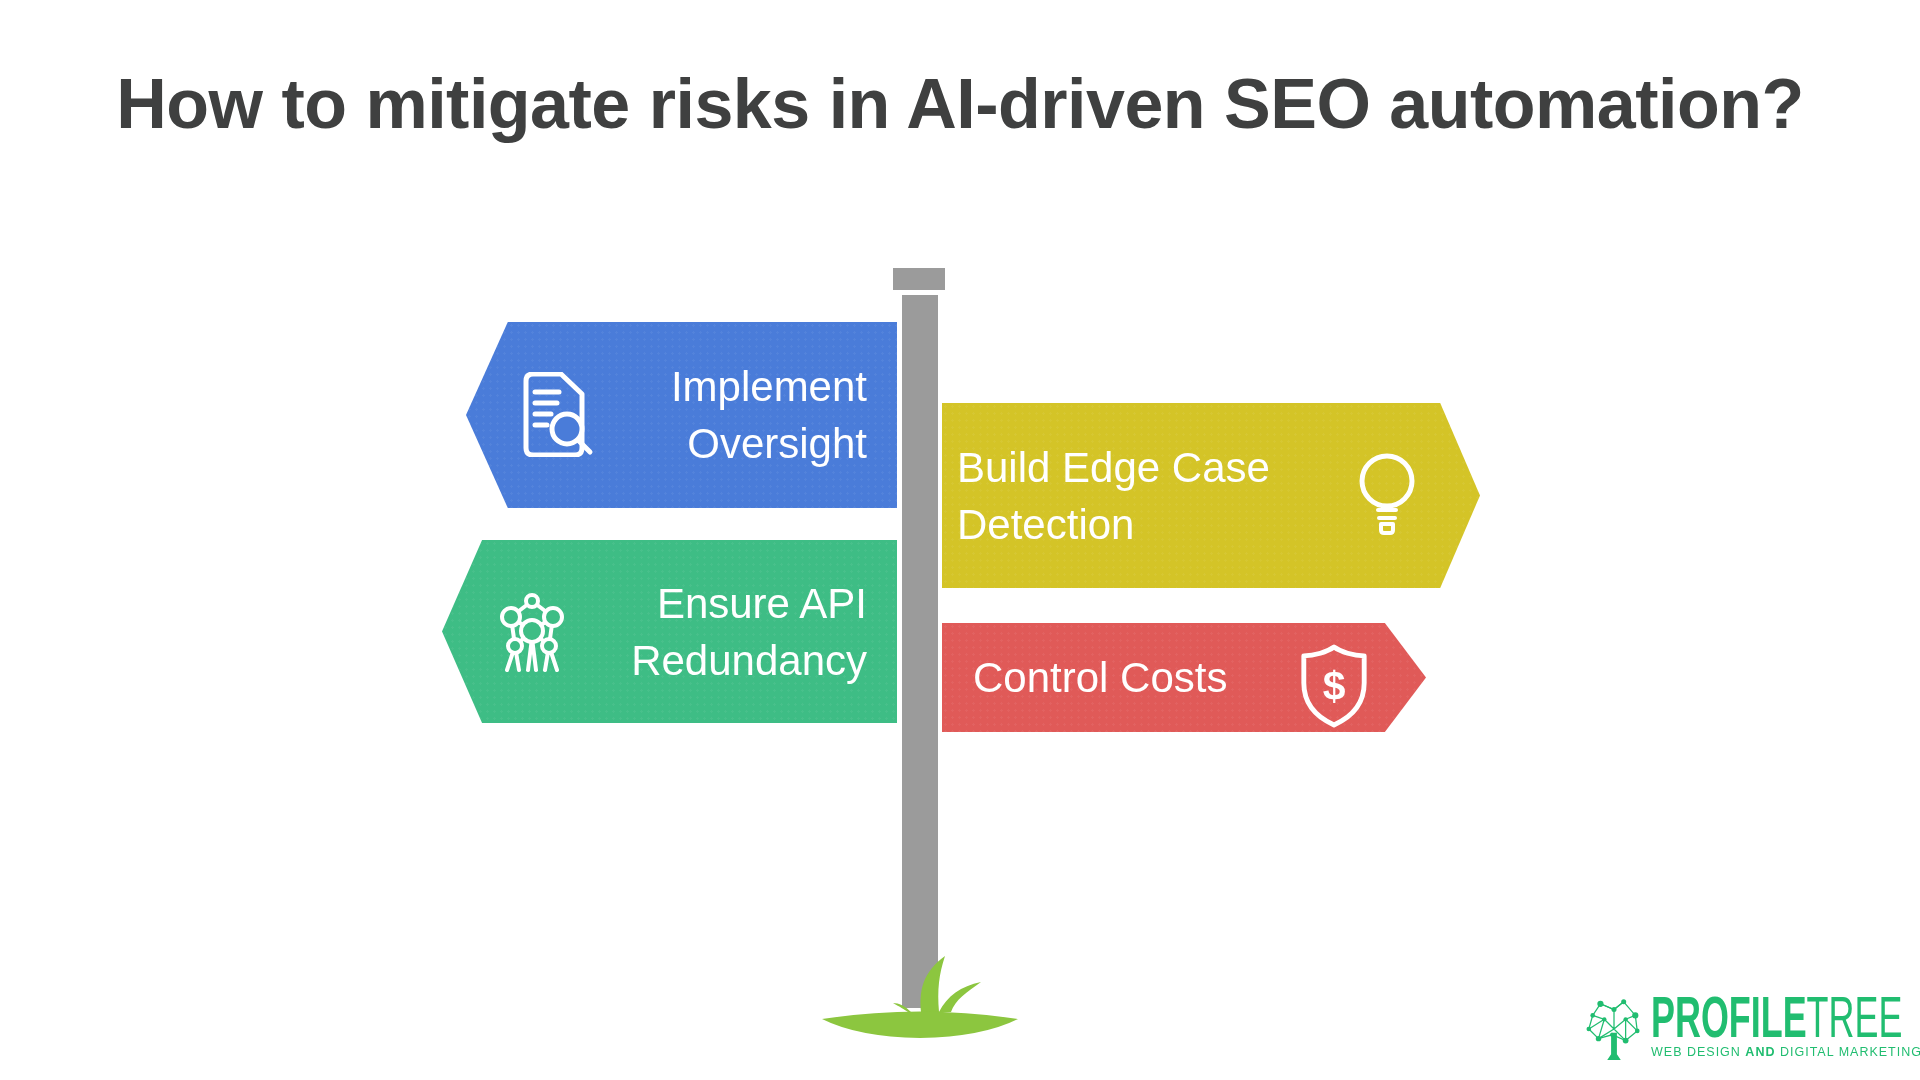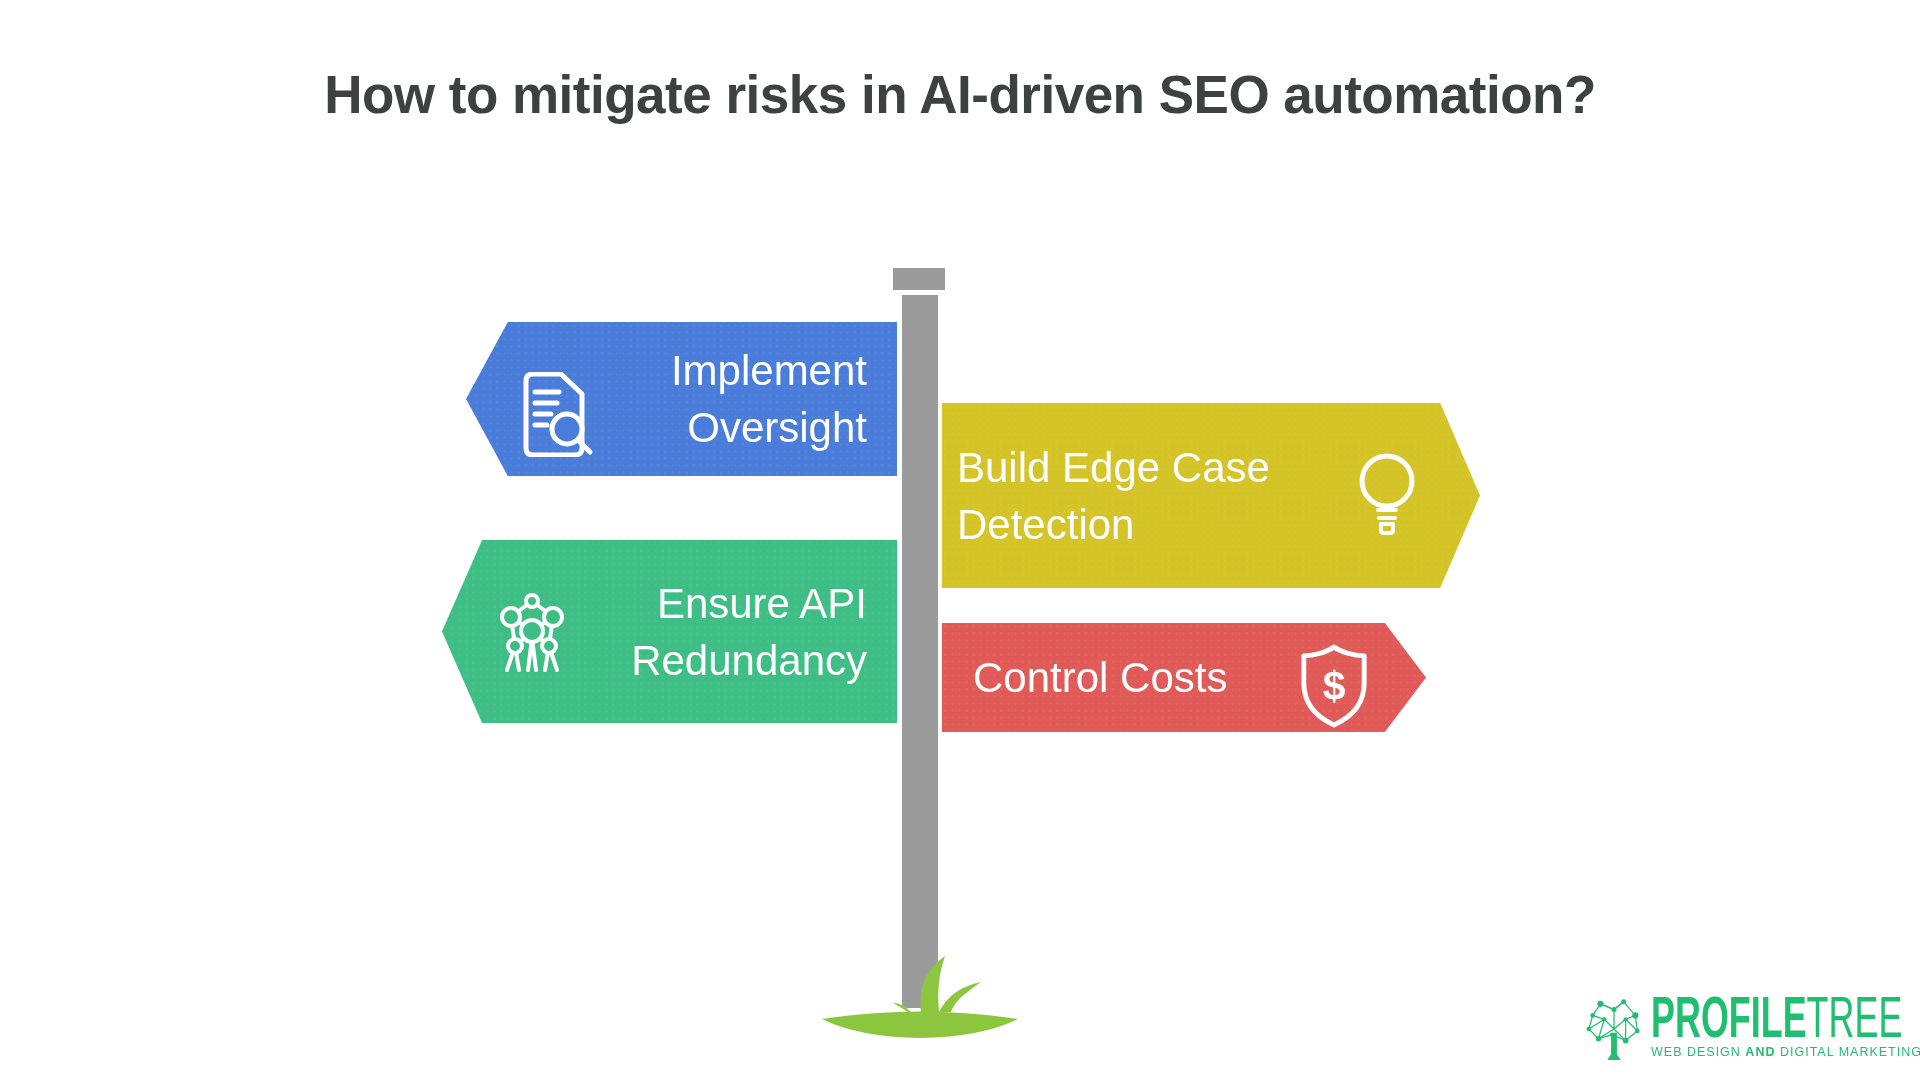--- a/index.html
+++ b/index.html
@@ -1,31 +1,31 @@
 <!DOCTYPE html>
 <html><head>
 <meta charset="utf-8">
 <style>
   html,body{margin:0;padding:0;background:#fff;}
   .stage{position:relative;width:1920px;height:1080px;background:#ffffff;overflow:hidden;
          font-family:"Liberation Sans",sans-serif;}
 
   .title{position:absolute;left:0;top:64px;width:100%;text-align:center;
-         font-size:53px;font-weight:bold;color:#3F4040;letter-spacing:-0.5px;}
+         font-size:70px;font-weight:bold;color:#3F4040;letter-spacing:-0.5px;}
 
   .pole-cap{position:absolute;left:893px;top:268px;width:52px;height:22px;background:#9B9B9B;z-index:1;}
   .pole{position:absolute;left:902px;top:295px;width:36px;height:713px;background:#9B9B9B;z-index:1;}
 
   .sign{position:absolute;display:flex;align-items:center;box-sizing:border-box;
         color:#ffffff;font-size:42px;line-height:57px;z-index:2;
         background-image:radial-gradient(rgba(255,255,255,0.05) 1.2px,transparent 1.2px);
         background-size:7px 7px;}
   .sign .icon{position:absolute;line-height:0;}
 
-  .sign-blue{left:466px;top:322px;width:431px;height:154px;justify-content:flex-end;
+  .sign-blue{left:466px;top:322px;width:431px;height:186px;justify-content:flex-end;
              padding-right:30px;text-align:right;
              clip-path:polygon(9.7% 0,100% 0,100% 100%,9.7% 100%,0 50%);}
   .sign-blue .icon{left:51px;top:50px;}
 
   .sign-yellow{left:942px;top:403px;width:538px;height:185px;justify-content:flex-start;
                padding-left:15px;text-align:left;
                clip-path:polygon(0 0,92.6% 0,100% 50%,92.6% 100%,0 100%);}
   .sign-yellow .icon{right:64px;top:50px;}
 
   .sign-green{left:442px;top:540px;width:455px;height:183px;justify-content:flex-end;

